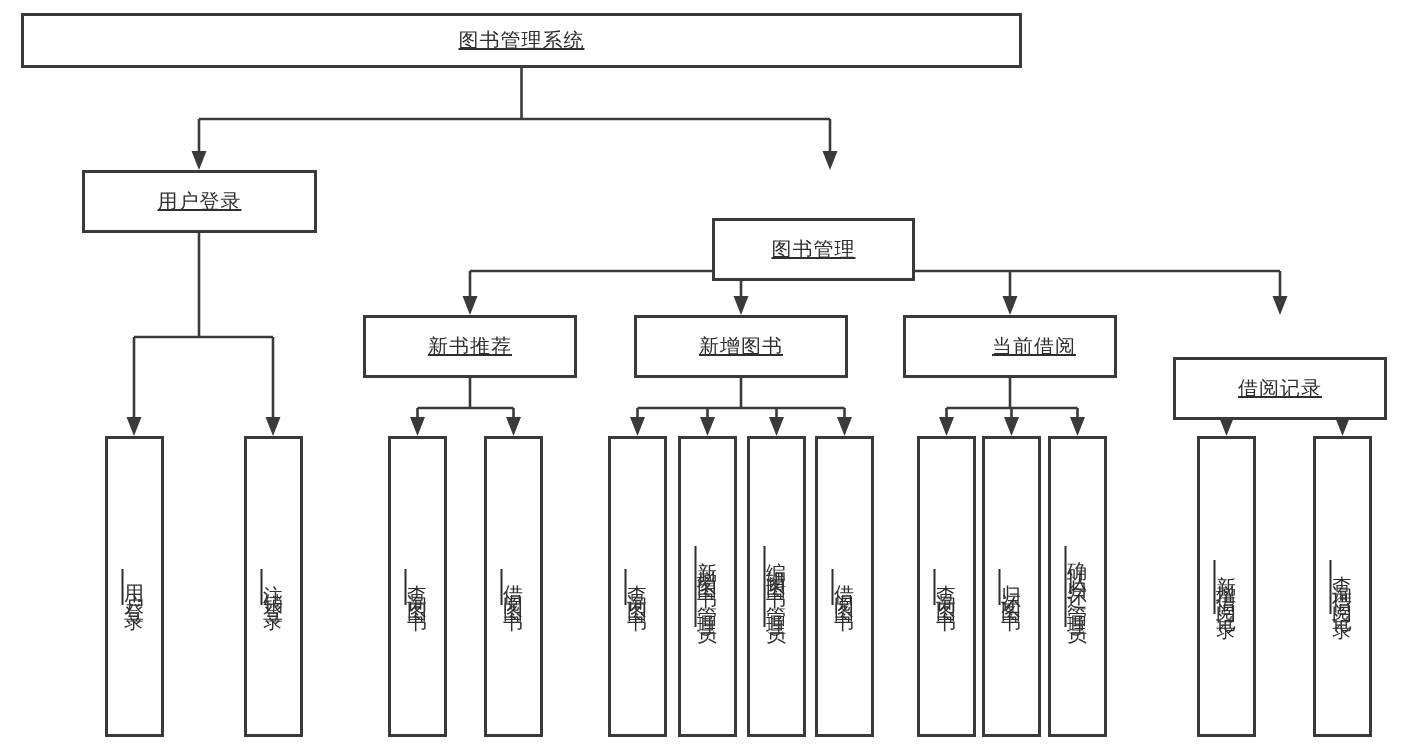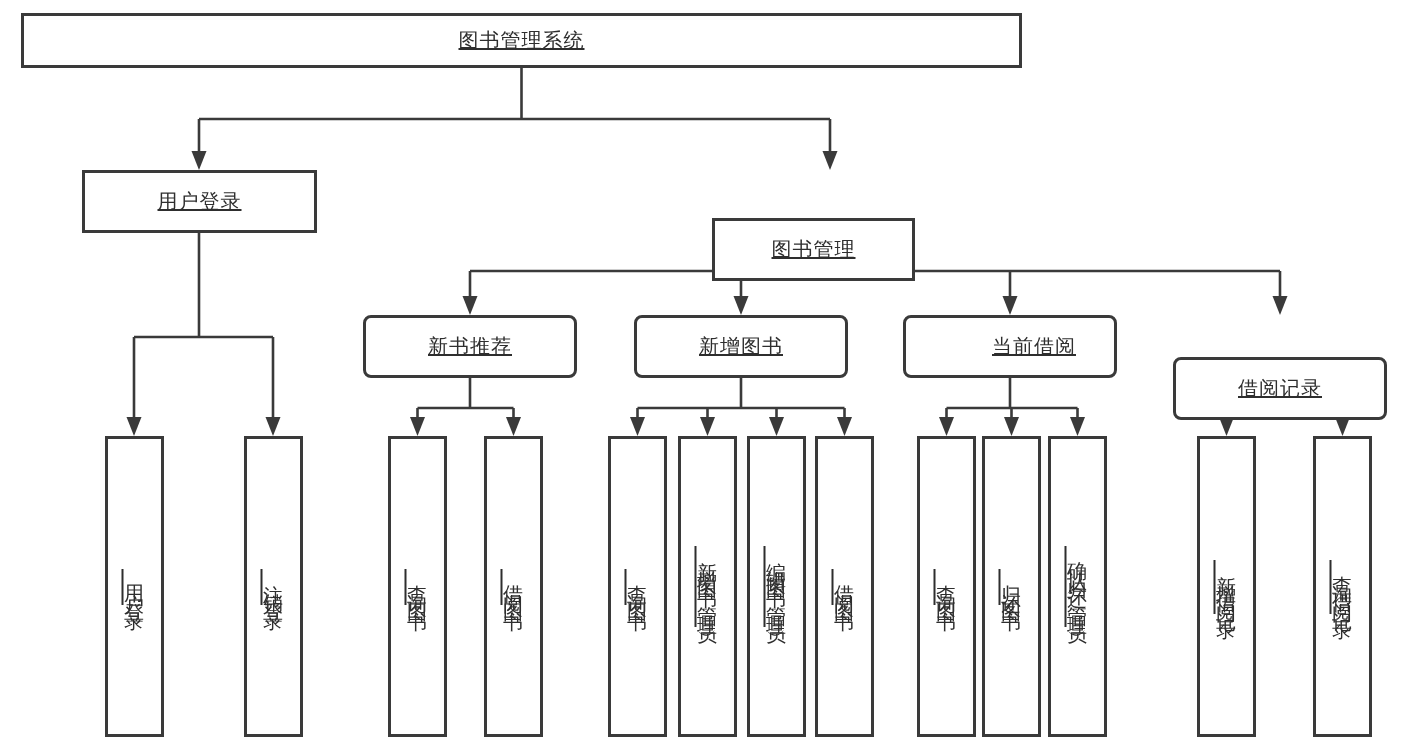--- a/index.html
+++ b/index.html
@@ -33,21 +33,21 @@
     writing-mode: vertical-rl;
     text-orientation: mixed;
     letter-spacing: 9px;
     line-height: 1;
     font-size: 20px;
   }
   
   .n-root  { left: 21px;   top: 13px;  width: 1001px; height: 55px; }
   .n-login { left: 82px;   top: 170px; width: 235px;  height: 63px; }
   .n-mgmt  { left: 712px;  top: 170px; width: 203px;  height: 63px; margin-top: 48px; }
-  .n-l3    { top: 315px; width: 214px; height: 63px; border-radius: 8px; }
+  .n-l3    { top: 315px; width: 214px; height: 63px; }
   .n-rec   { left: 363px; }
   .n-bor   { left: 634px; }
   .n-cur   { left: 903px; padding-left: 48px; }
   .n-his   { left: 1173px; margin-top: 42px; }
   
   .leaf { top: 436px; width: 59px; height: 301px; }
   .lf-0  { left: 105px; }
   .lf-1  { left: 244px; }
   .lf-2  { left: 388px; }
   .lf-3  { left: 484px; }

